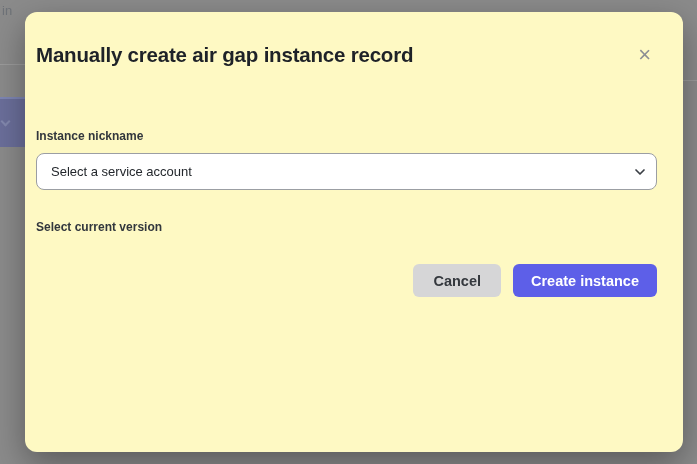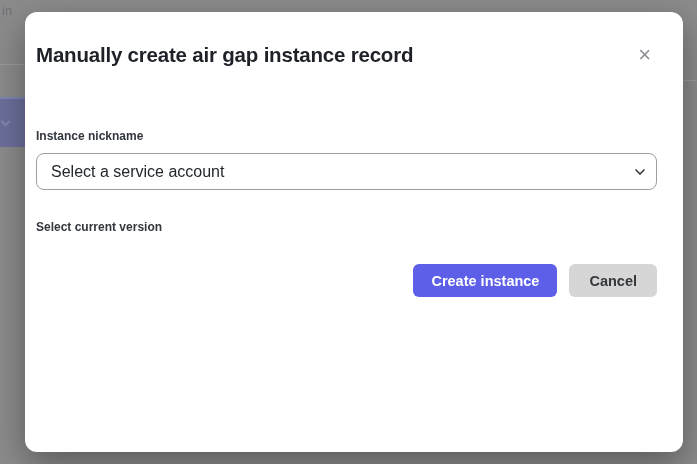--- a/index.html
+++ b/index.html
@@ -54,21 +54,21 @@
     transform: rotate(-45deg);
     opacity: .8;
   }
 
   
   .modal {
     position: absolute;
     left: 25px; top: 12px;
     width: 658px; height: 440px;
     box-sizing: border-box;
-    background: #ffffff;
+    background: #fef9c3;
     border-radius: 12px;
     box-shadow: 0 12px 34px rgba(0,0,0,.35);
     padding: 30px 26px 0 11px;
     z-index: 2;
   }
   .modal-header {
     display: flex;
     align-items: flex-start;
     justify-content: space-between;
     margin-bottom: 60px;
@@ -102,21 +102,21 @@
     color: #32373d;
     margin-bottom: 9px;
   }
   .control-wrap { position: relative; }
 
   select.control, input.control {
     width: 100%;
     height: 37px;
     box-sizing: border-box;
     font-family: "Liberation Sans", sans-serif;
-    font-size: 16px;
+    font-size: 13px;
     color: #23272c;
     background: #ffffff;
     border-radius: 8px;
     padding: 0 34px 0 14px;
     outline: none;
   }
   select.control {
     border: 1px solid #9b9ea3;
     appearance: none;
     -webkit-appearance: none;
@@ -187,17 +187,17 @@
       </span>
     </div>
   </div>
 
   <div class="field-group">
     <label class="field-label">Select current version</label>
   </div>
 
 
   <div class="btn-row">
+    <button class="btn btn-cancel">Cancel</button>
     <button class="btn btn-primary">Create instance</button>
-    <button class="btn btn-cancel">Cancel</button>
   </div>
 
 </div>
 
 </body></html>

